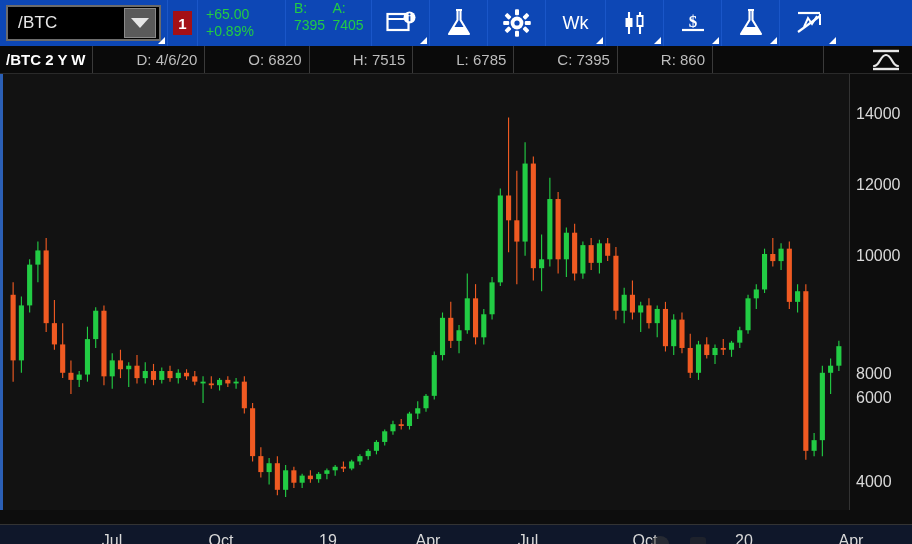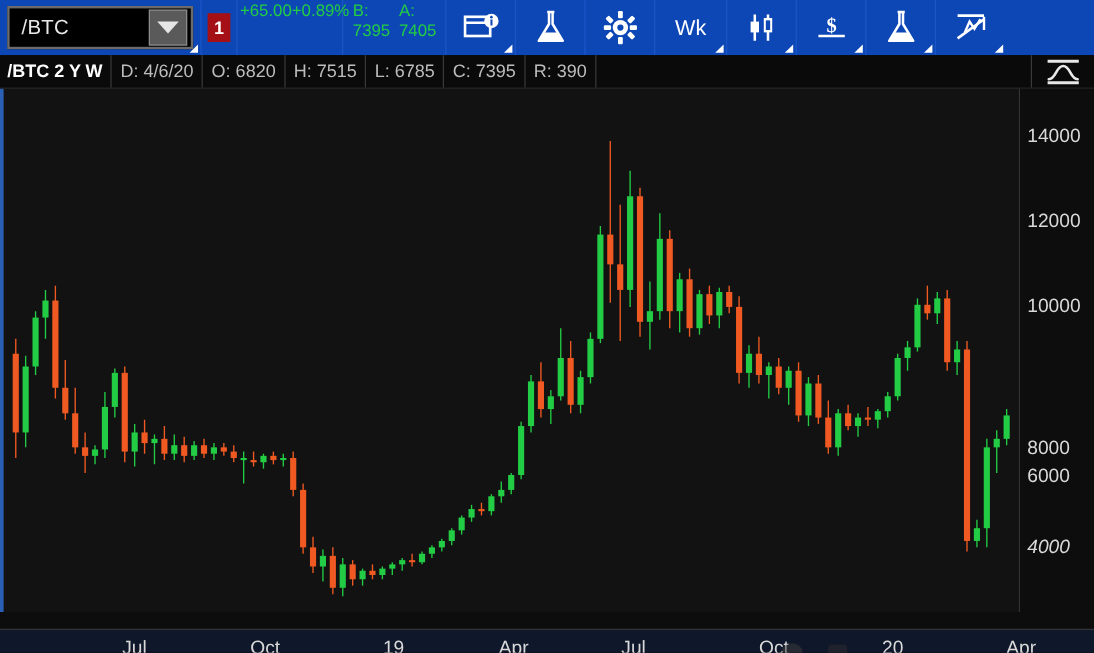--- a/index.html
+++ b/index.html
@@ -50,34 +50,35 @@
     border-right:9px solid transparent;border-top:10px solid #e6e6e6;
   }
   #badge-cell { width:30px; }
   #badge {
     width:19px;height:24px;background:#a41016;color:#fff;
     font-size:15px;font-weight:bold;display:flex;
     align-items:center;justify-content:center;
   }
   #last-cell { width:98px; }
   #last-price { color:#22cc44; font-size:25px; font-weight:bold; }
-  #chg-cell { width:88px; flex-direction:row; align-items:flex-start; padding-left:8px; }
+  #chg-cell { width:88px; flex-direction:column; align-items:flex-start; padding-left:8px; }
   #chg-cell div { color:#22cc44; font-size:14px; line-height:17px; }
   #ba-cell { width:86px; flex-direction:row; align-items:flex-start; padding-left:8px; }
   #ba-cell div { color:#22cc44; font-size:14px; line-height:17px; }
   .ico-cell { width:58px; }
   .ico-cell.wide { width:60px; }
   #wk-label { color:#fff; font-size:18px; }
   svg.ic { display:block; }
 
   
   #infobar {
     position:absolute; left:0; top:46px; width:912px; height:28px;
     background:#0a0a0a; display:flex; align-items:stretch;
     border-bottom:1px solid #2a2a2a;
+    gap:36px;
   }
   .inf {
     display:flex; align-items:center; padding:0 7px;
     border-right:1px solid #3a3a3a; font-size:15px;
     white-space:nowrap;
   }
   #inf-sym { color:#ffffff; font-weight:bold; padding-left:6px; }
   .inf.val { color:#bdbdbd; }
   #inf-rest { flex:1; border-right:1px solid #3a3a3a; }
   #inf-icon-cell { width:52px; display:flex;align-items:center;justify-content:center; }
@@ -232,21 +233,21 @@
     </div>
   </div>
 
   <div id="infobar">
     <div class="inf" id="inf-sym">/BTC 2 Y W</div>
     <div class="inf val">D: 4/6/20</div>
     <div class="inf val">O: 6820</div>
     <div class="inf val">H: 7515</div>
     <div class="inf val">L: 6785</div>
     <div class="inf val">C: 7395</div>
-    <div class="inf val">R: 390</div>
+    <div class="inf val">R: 860</div>
     <div id="inf-rest"></div>
     <div id="inf-icon-cell">
       <svg width="34" height="26" viewBox="0 0 34 26">
         <line x1="4" y1="4" x2="30" y2="4" stroke="#e8e8e8" stroke-width="2.4"></line>
         <line x1="4" y1="22" x2="30" y2="22" stroke="#e8e8e8" stroke-width="2.4"></line>
         <path d="M5 19 C11 19 11 8 17 8 C23 8 23 19 29 19" fill="none" stroke="#e8e8e8" stroke-width="2.2" stroke-linecap="round"></path>
       </svg>
     </div>
   </div>
 
@@ -659,21 +660,21 @@
         </g>
       </svg>
   </div>
 
   <div id="priceaxis">
       <div class="ptick" style="top: 39.916px;">14000</div>
       <div class="ptick" style="top: 110.84px;">12000</div>
       <div class="ptick" style="top: 181.765px;">10000</div>
       <div class="ptick" style="top: 252.689px; margin-top: 47px;">8000</div>
       <div class="ptick" style="top: 323.613px;">6000</div>
-      <div class="ptick" style="top: 383px; font-style: italic;">4000</div>
+      <div class="ptick" style="top: 408px;">4000</div>
     </div>
 
   <div id="timeaxis">
       <div class="ttick" style="left: 112px;">Jul</div>
       <div class="ttick" style="left: 221px;">Oct</div>
       <div class="ttick" style="left: 328px;">19</div>
       <div class="ttick" style="left: 428px;">Apr</div>
       <div class="ttick" style="left: 528px;">Jul</div>
       <div class="ttick" style="left: 645px;">Oct</div>
       <div class="ttick" style="left: 744px;">20</div>

